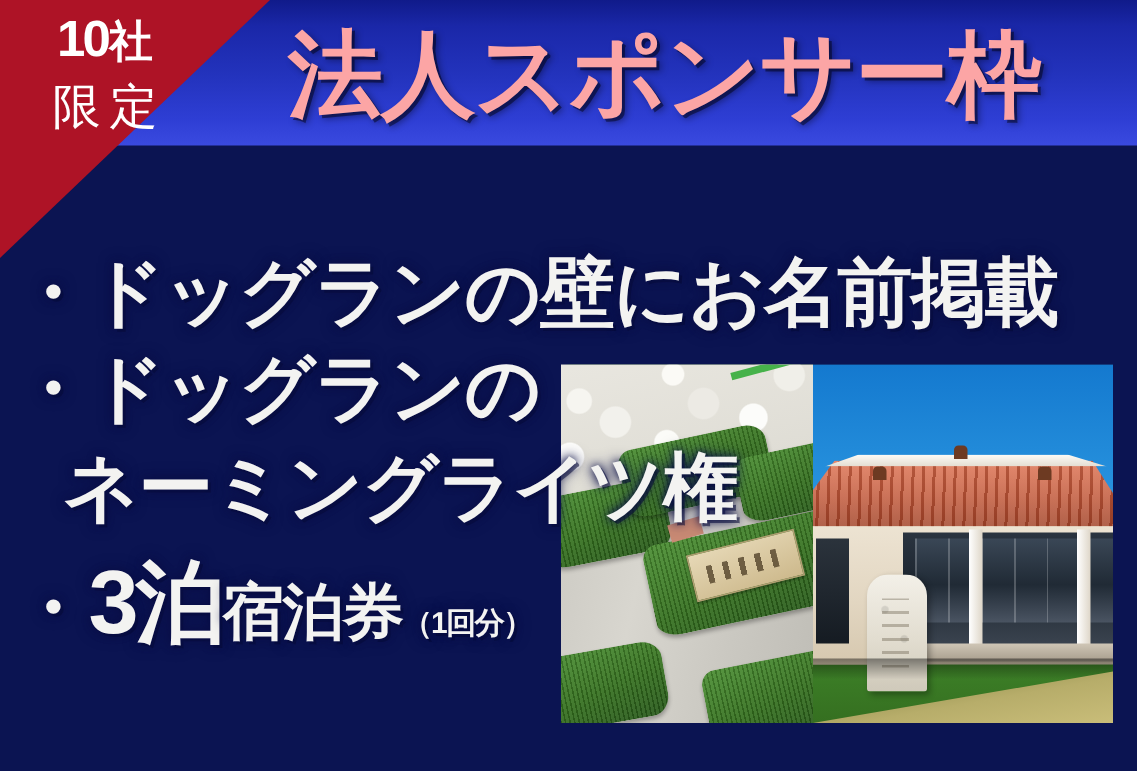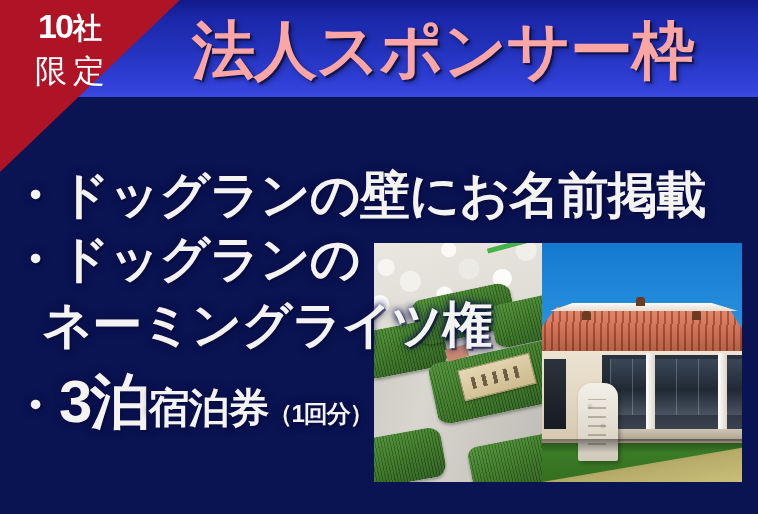--- a/index.html
+++ b/index.html
@@ -342,21 +342,21 @@
       2px 2px 0 rgba(6,10,50,.55);
   }
   .b1 { top: 10px;  font-size: 50px; letter-spacing: -1px; }
   .b2 { top: 74px;  font-size: 50px; letter-spacing: -1px; }
   .b3 { top: 140px; font-size: 50px; letter-spacing: -1px; left: 42px; }
   .b4 { top: 212px; font-size: 50px; letter-spacing: -1px; }
 
   .bd { font-size: 50px; }
   .big-num { font-size: 60px; letter-spacing: -2px; }
   .mid { font-size: 41px; }
-  .small-paren { font-size: 24px; letter-spacing: -1px; }
+  .small-paren { font-size: 20px; letter-spacing: -1px; }
 </style>
 </head>
 <body>
 
 <div id="poster">
 
   <div class="header-band"></div>
   <div class="header-title">法人スポンサー枠</div>
 
   <div class="ribbon"></div>

